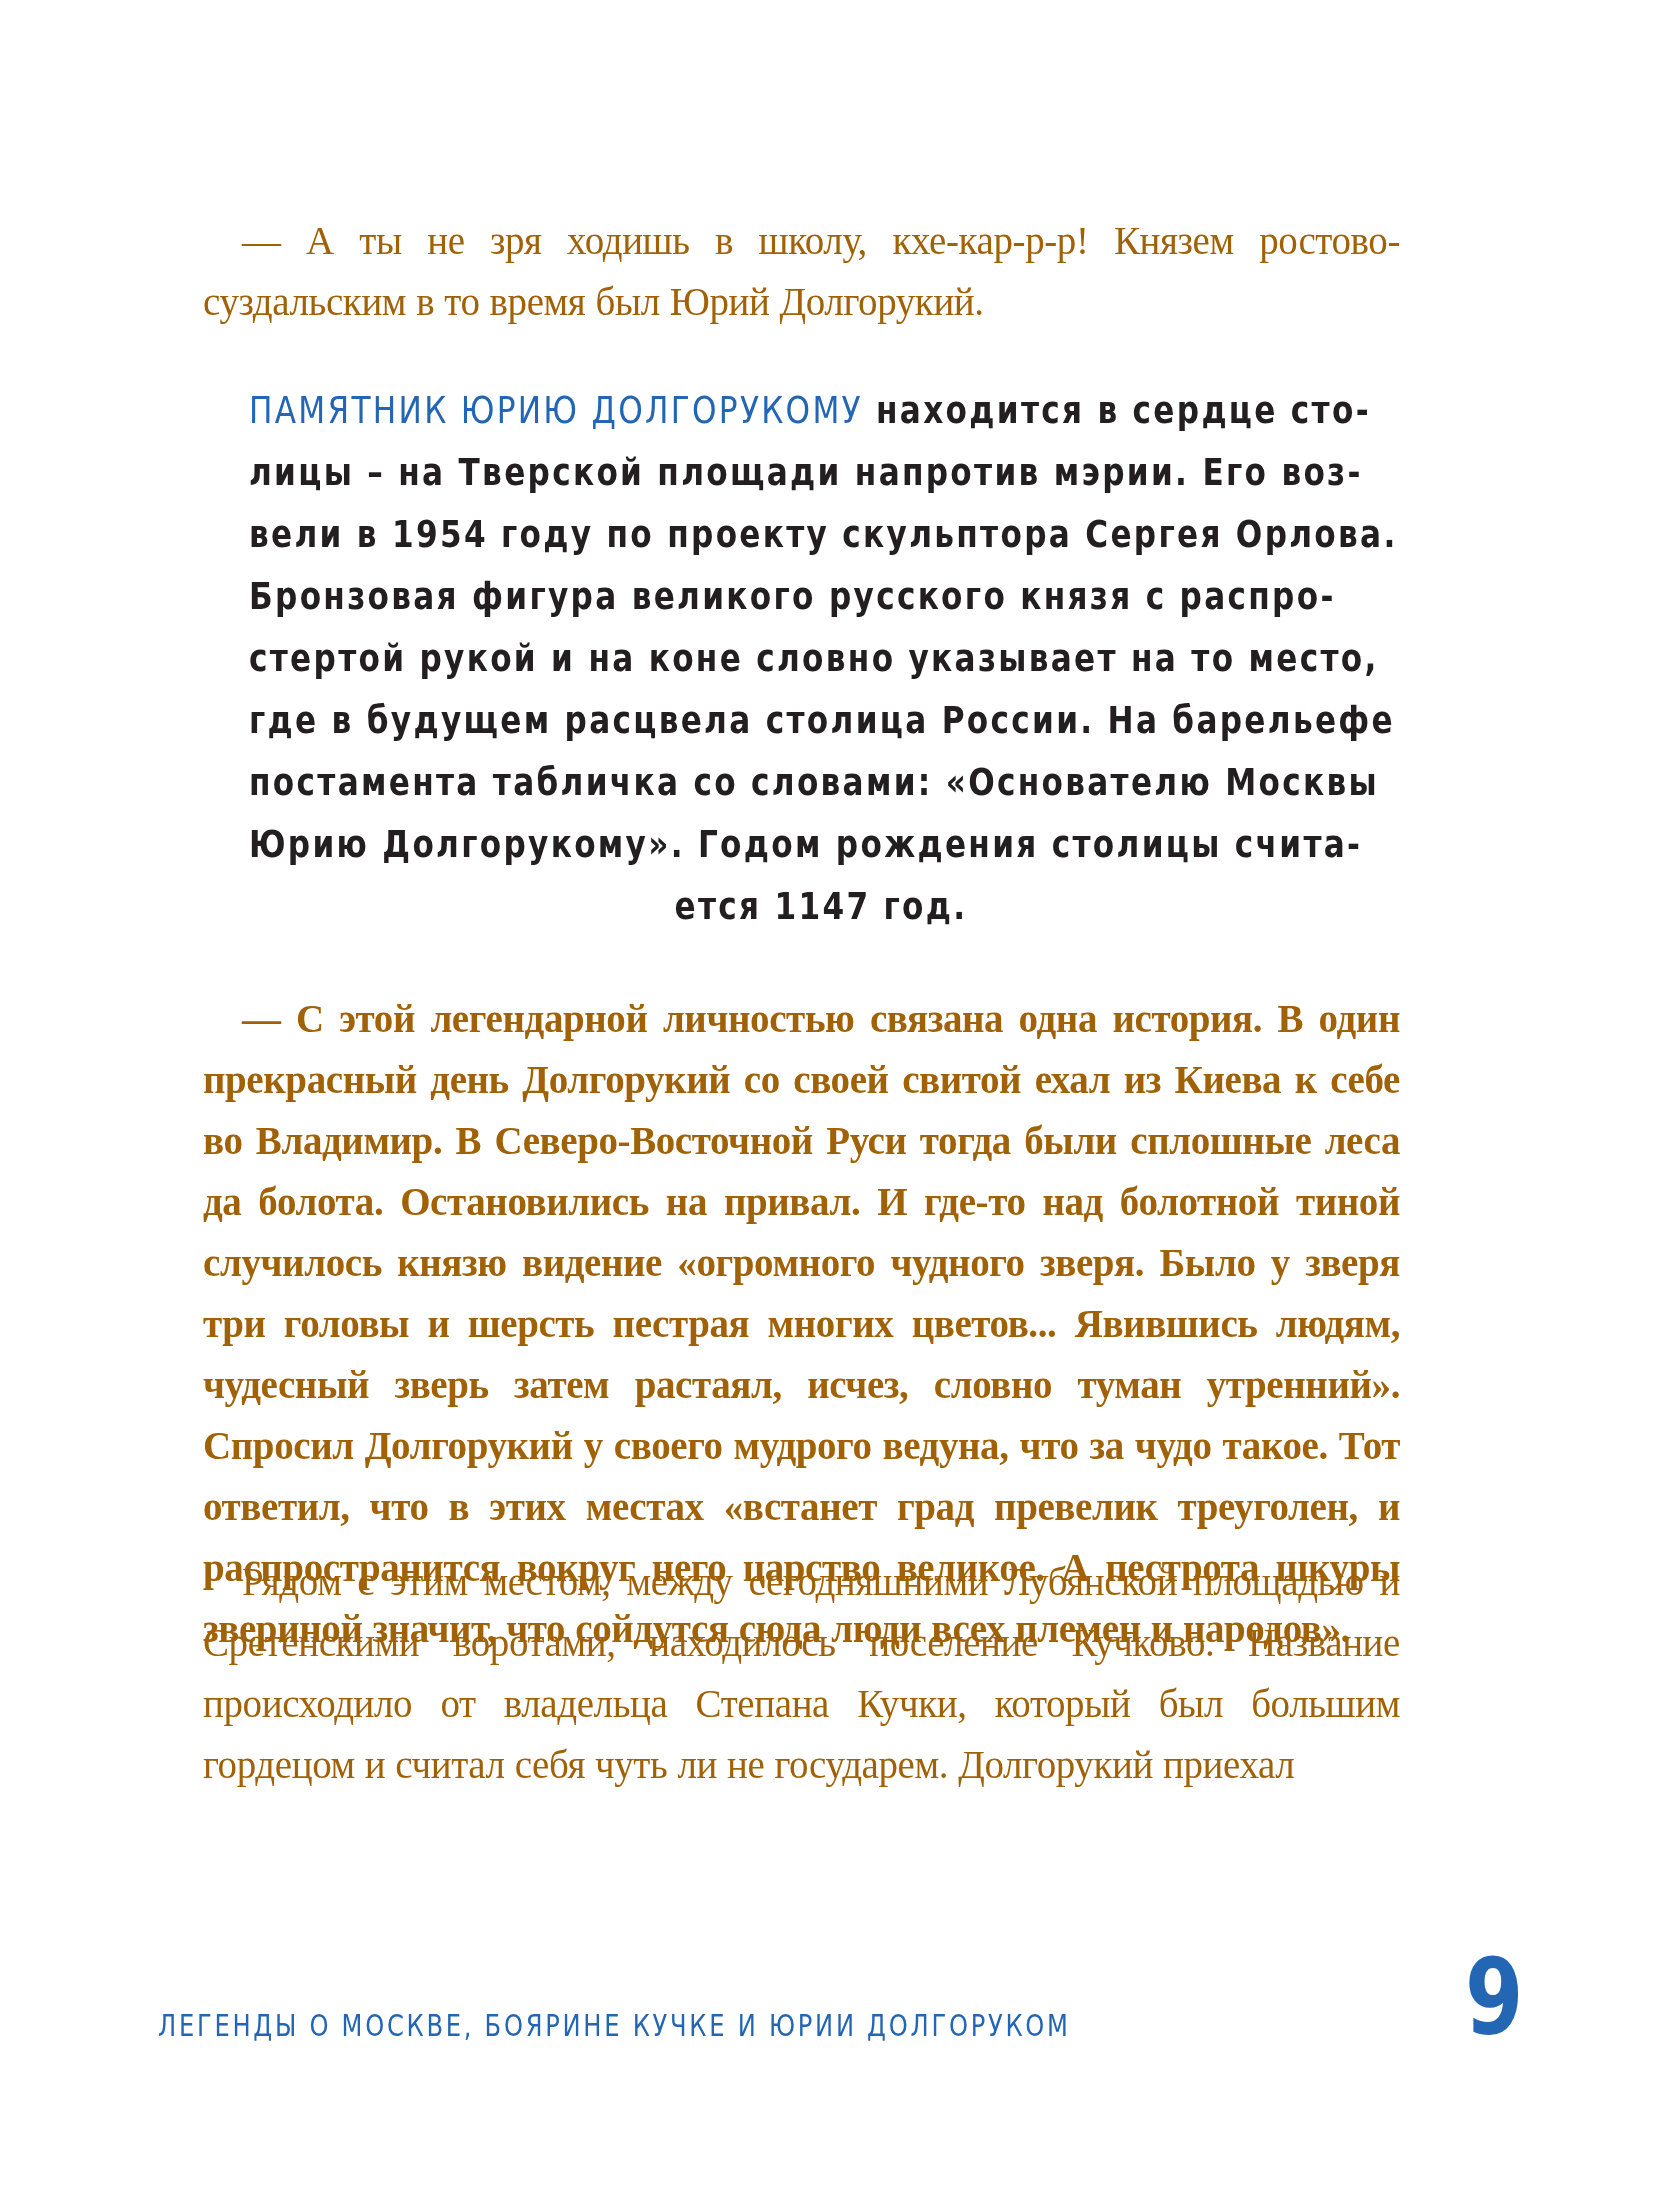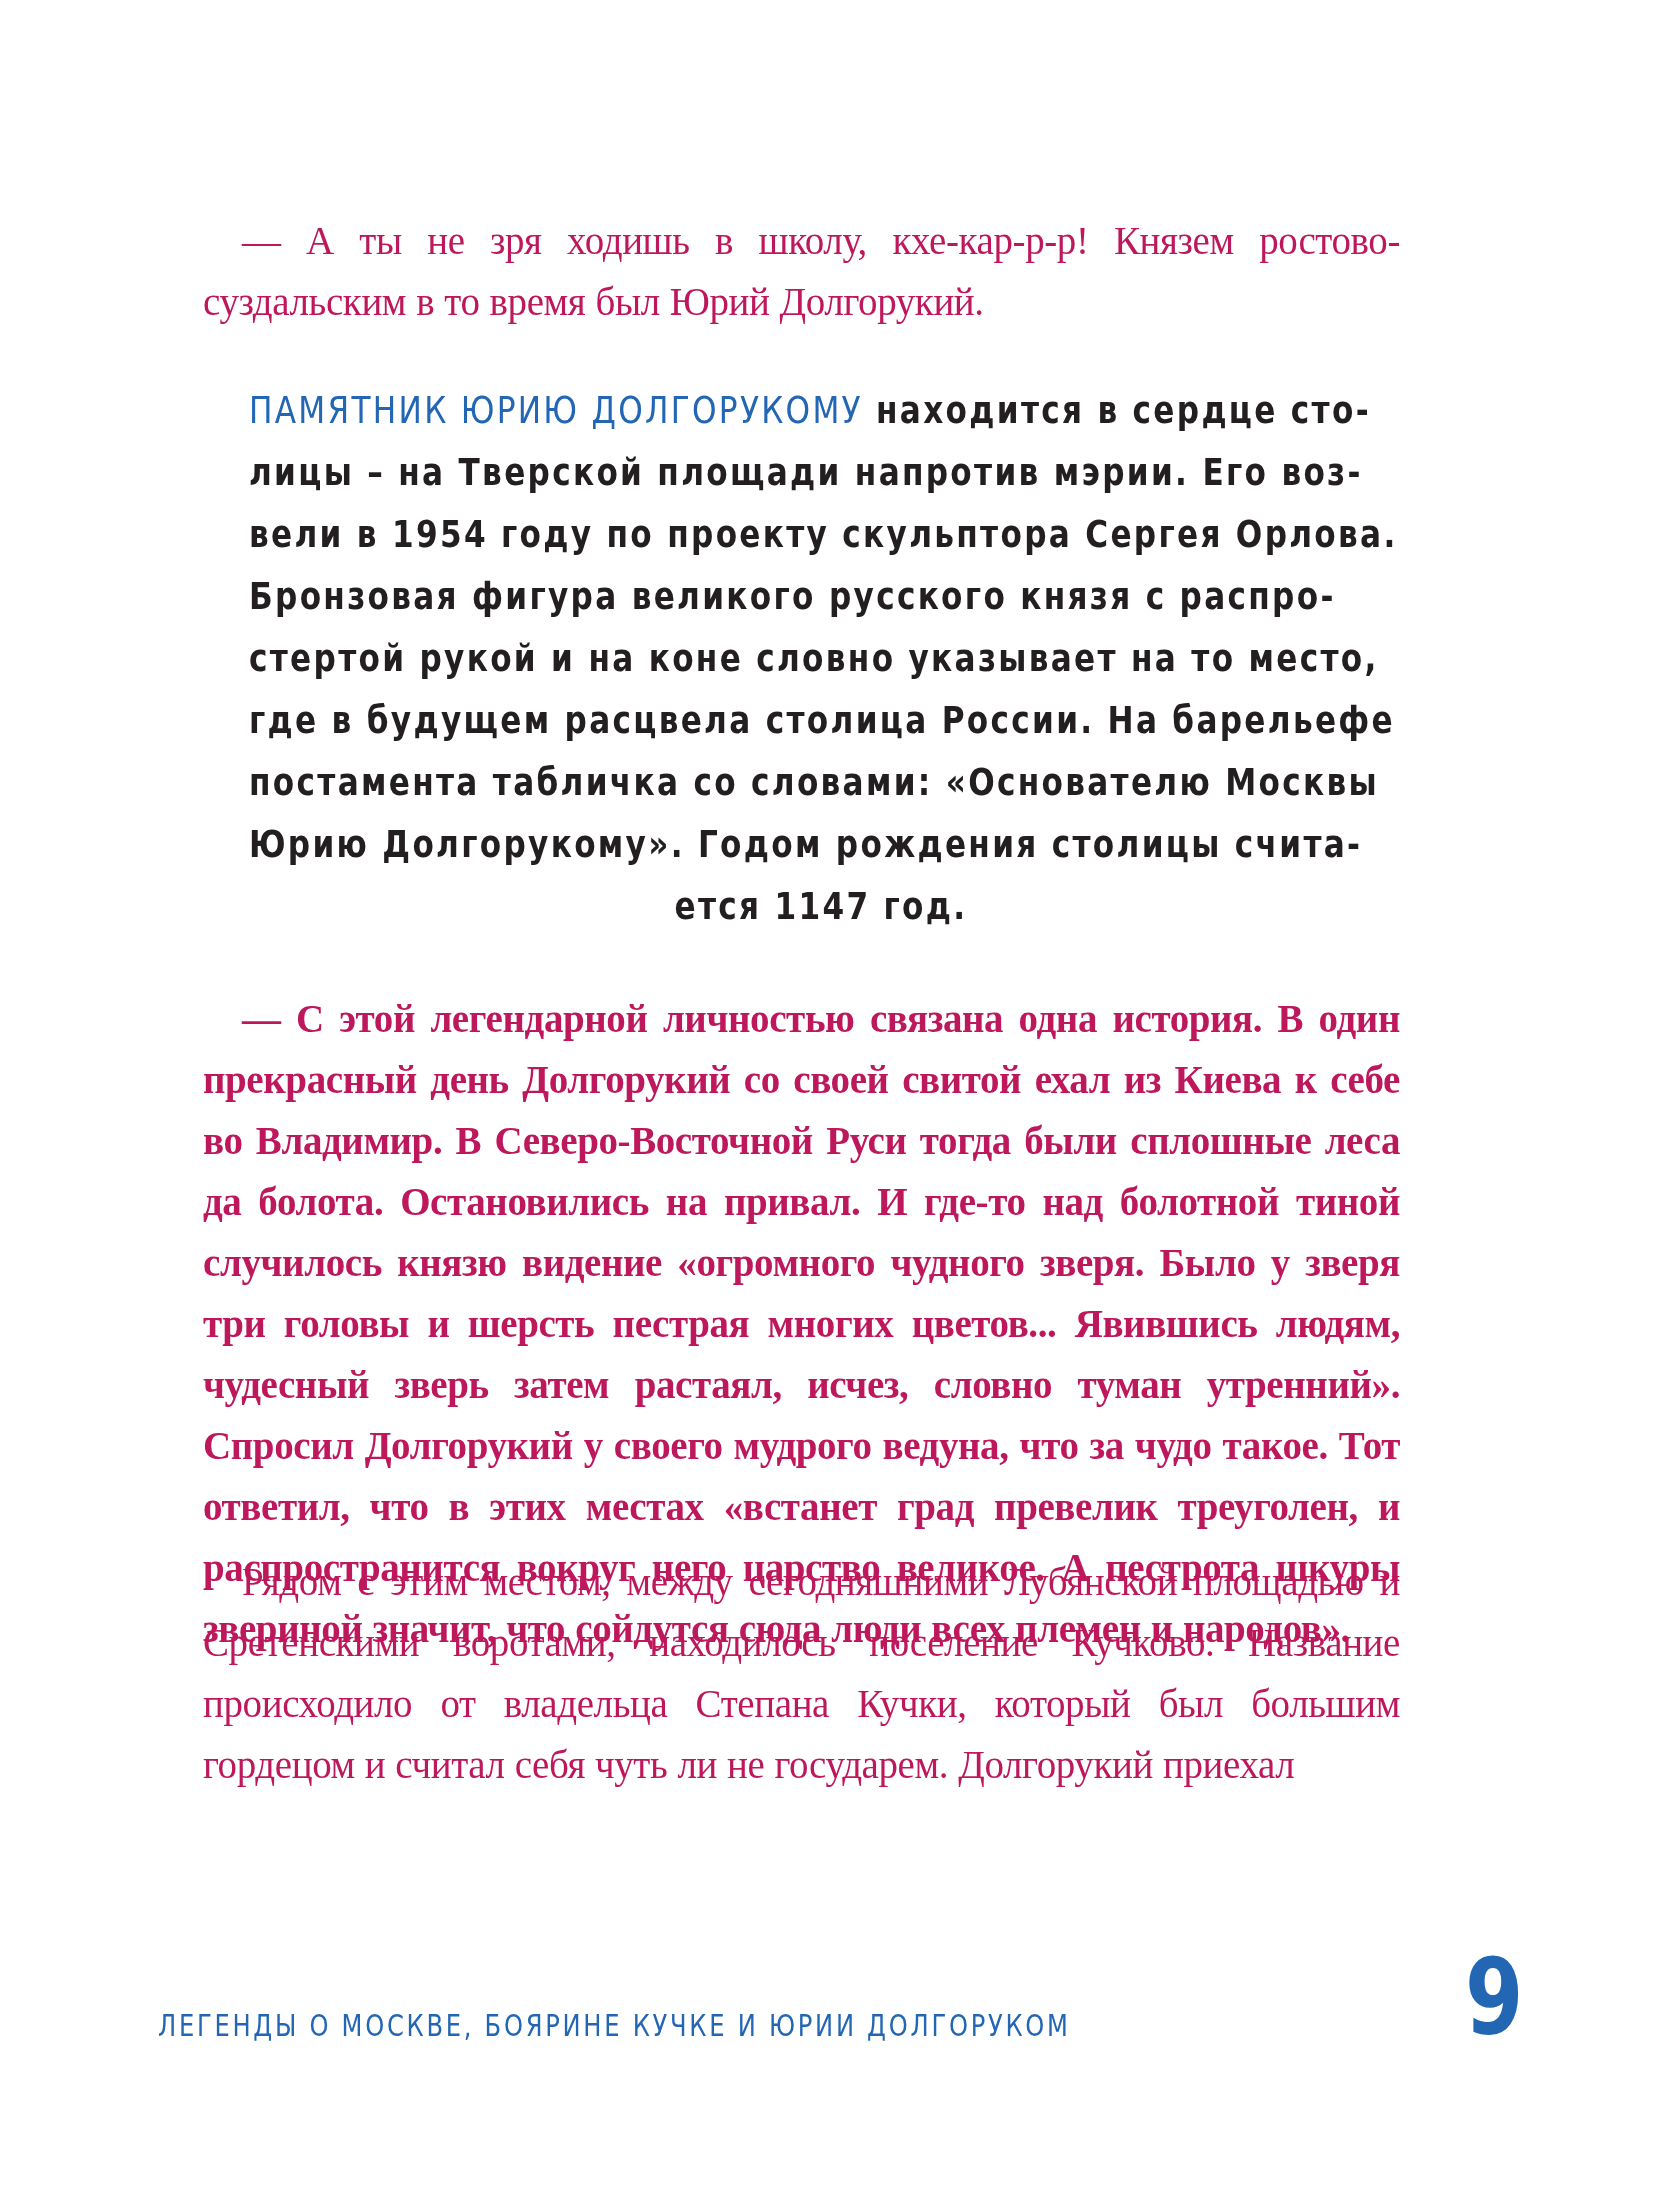--- a/index.html
+++ b/index.html
@@ -24,21 +24,21 @@
     .body-text {
       position: absolute;
       left: 203px;
       width: 1197px;
       font-family: "Liberation Serif", "DejaVu Serif", serif;
       font-size: 39px;
       line-height: 61px;
       text-align: justify;
       letter-spacing: -0.4px;
       word-spacing: 0.7px;
-      color: #be185d;
+      color: #a16207;
     }
     .body-text p {
       margin: 0;
       text-indent: 39px;
     }
     .para-1 { top: 210px; }
     .para-2 { top: 988px; font-weight: bold; }
     .para-3 { top: 1551px; }
 
     .callout {

